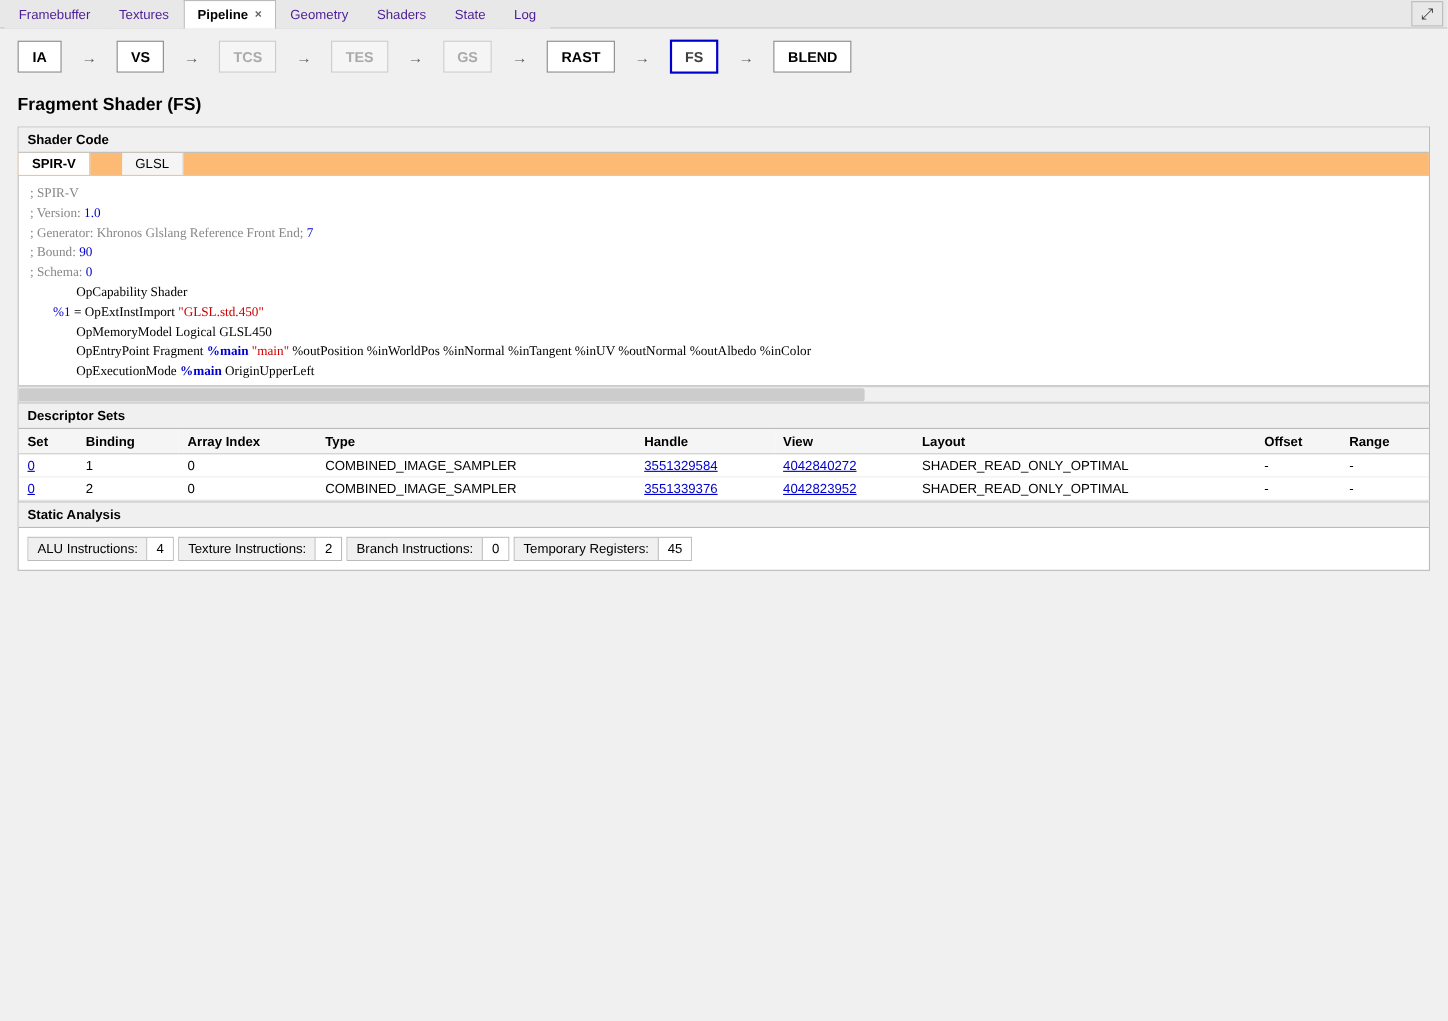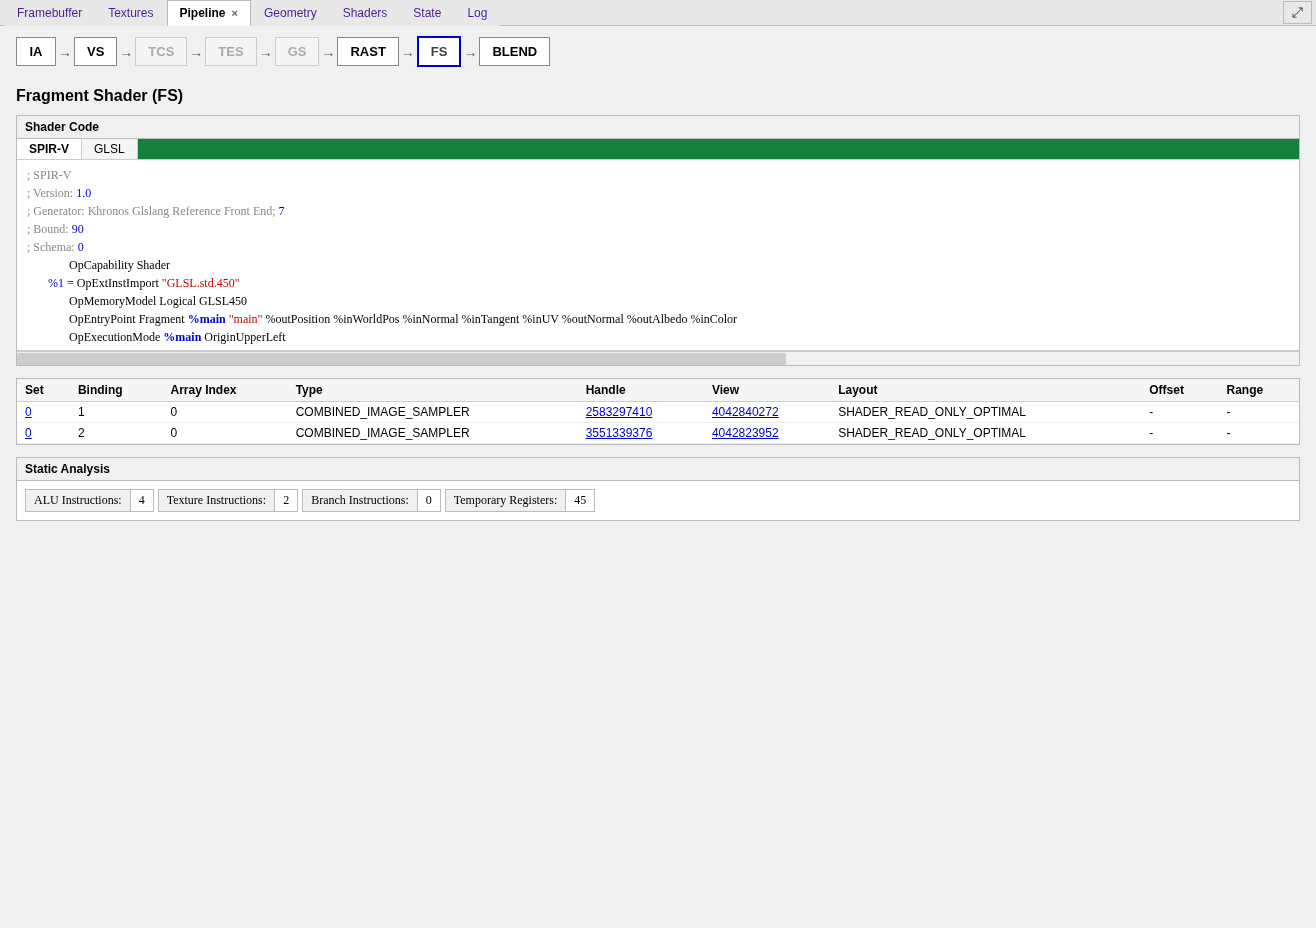--- a/index.html
+++ b/index.html
@@ -55,21 +55,21 @@
       border: 1px solid #bbb;
       background: #e8e8e8;
     }
 
     
     .pipeline-bar {
       display: flex;
       align-items: center;
       padding: 10px 16px;
       background: #f0f0f0;
-      gap: 0;
+      gap: 16px;
     }
     .stage {
       display: flex;
       align-items: center;
     }
     .stage-box {
       border: 1px solid #888;
       padding: 6px 12px;
       font-size: 13px;
       font-weight: bold;
@@ -102,35 +102,35 @@
 
     .section-title {
       font-size: 16px;
       font-weight: bold;
       margin-bottom: 10px;
     }
 
     .group-box {
       border: 1px solid #bbb;
       background: #fff;
-      margin-bottom: 12px;
     }
     .group-label {
       font-size: 12px;
       font-weight: bold;
       padding: 4px 8px;
       background: #f0f0f0;
       border-bottom: 1px solid #bbb;
     }
 
     
     .code-tabs {
       display: flex;
       border-bottom: 1px solid #ccc;
-      background: #15803d;
+      background: #fdba74;
+      gap: 29px;
     }
     .code-tab {
       padding: 3px 12px;
       cursor: pointer;
       border-right: 1px solid #ccc;
       font-size: 12px;
       background: #f5f5f5;
     }
     .code-tab.active {
       background: #fff;
@@ -177,21 +177,20 @@
       padding: 3px 8px;
       border-bottom: 1px solid #eee;
     }
     .link { color: #0000cc; text-decoration: underline; cursor: pointer; }
 
     
     .static-analysis-content {
       padding: 8px;
       display: flex;
       align-items: center;
-      font-family: Liberation Serif, serif;
     }
     .stat-item {
       display: flex;
       align-items: center;
       border: 1px solid #bbb;
       margin-right: 4px;
     }
     .stat-label {
       padding: 3px 8px;
       background: #f0f0f0;
@@ -291,41 +290,42 @@
               OpSource GLSL <span class="kw-blue">450</span>
 </div>
     </div>
 
     <div style="height:14px; background:#f0f0f0; border-top:1px solid #ccc; overflow:hidden;">
       <div style="width:60%; height:12px; background:#ccc; margin:1px 0 0 0; border-radius:2px;"></div>
     </div>
   </div>
 
   <div class="group-box">
+    <div class="group-label">Descriptor Sets</div>
     <table class="descriptor-table">
       <thead>
         <tr>
           <th>Set</th>
           <th>Binding</th>
           <th>Array Index</th>
           <th>Type</th>
           <th>Handle</th>
           <th>View</th>
           <th>Layout</th>
           <th>Offset</th>
           <th>Range</th>
         </tr>
       </thead>
       <tbody id="descriptor-tbody">
       <tr>
     <td><a class="link" href="#">0</a></td>
     <td>1</td>
     <td>0</td>
     <td>COMBINED_IMAGE_SAMPLER</td>
-    <td><a class="link" href="#">2583297410</a></td>
+    <td><a class="link" href="#">3551329584</a></td>
     <td><a class="link" href="#">4042840272</a></td>
     <td>SHADER_READ_ONLY_OPTIMAL</td>
     <td>-</td>
     <td>-</td>
   </tr>
           <tr>
     <td><a class="link" href="#">0</a></td>
     <td>2</td>
     <td>0</td>
     <td>COMBINED_IMAGE_SAMPLER</td>

